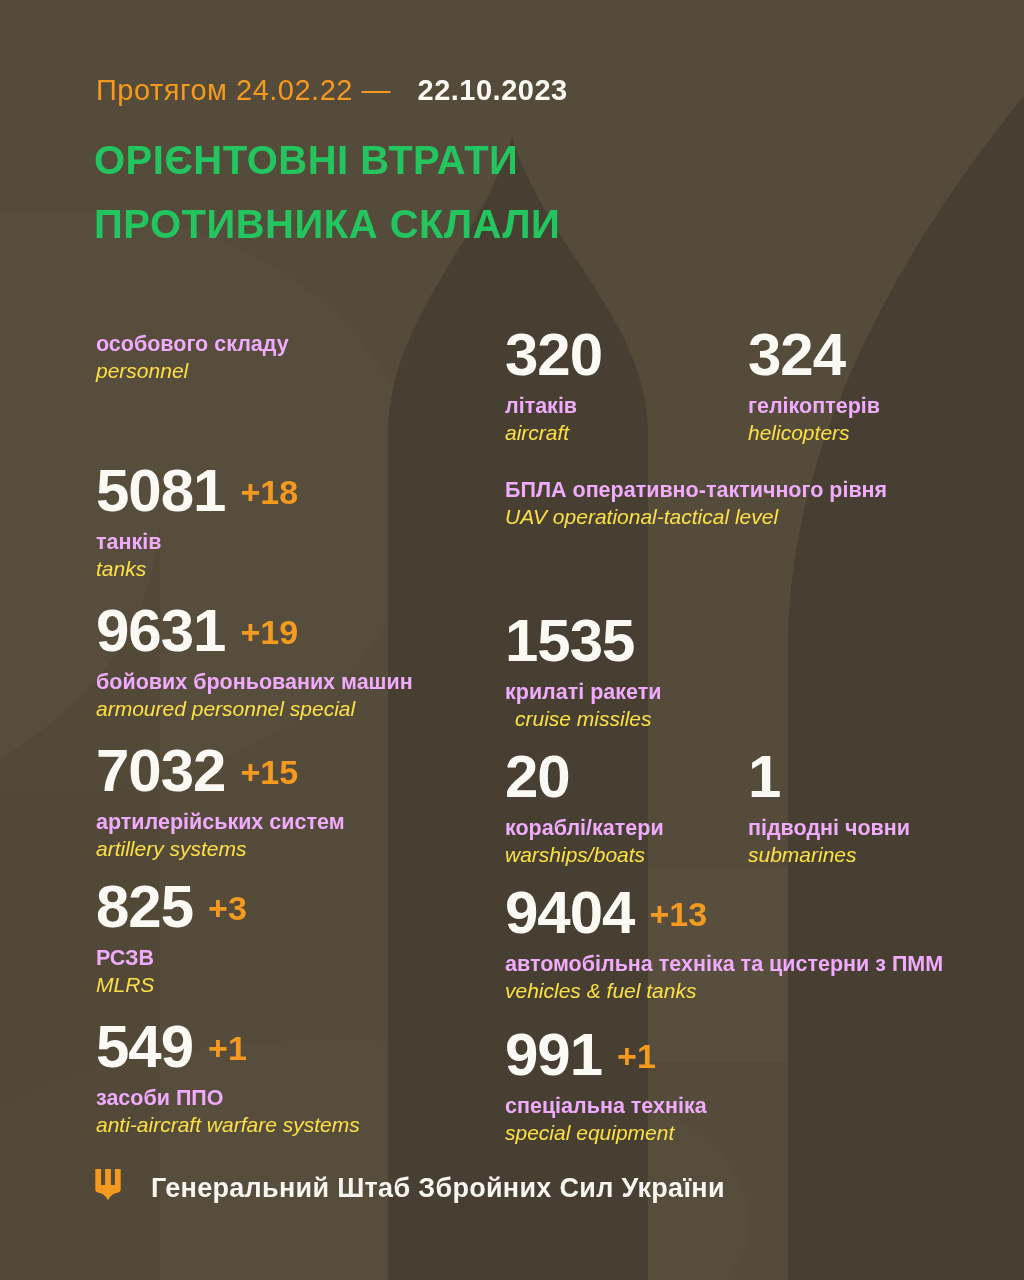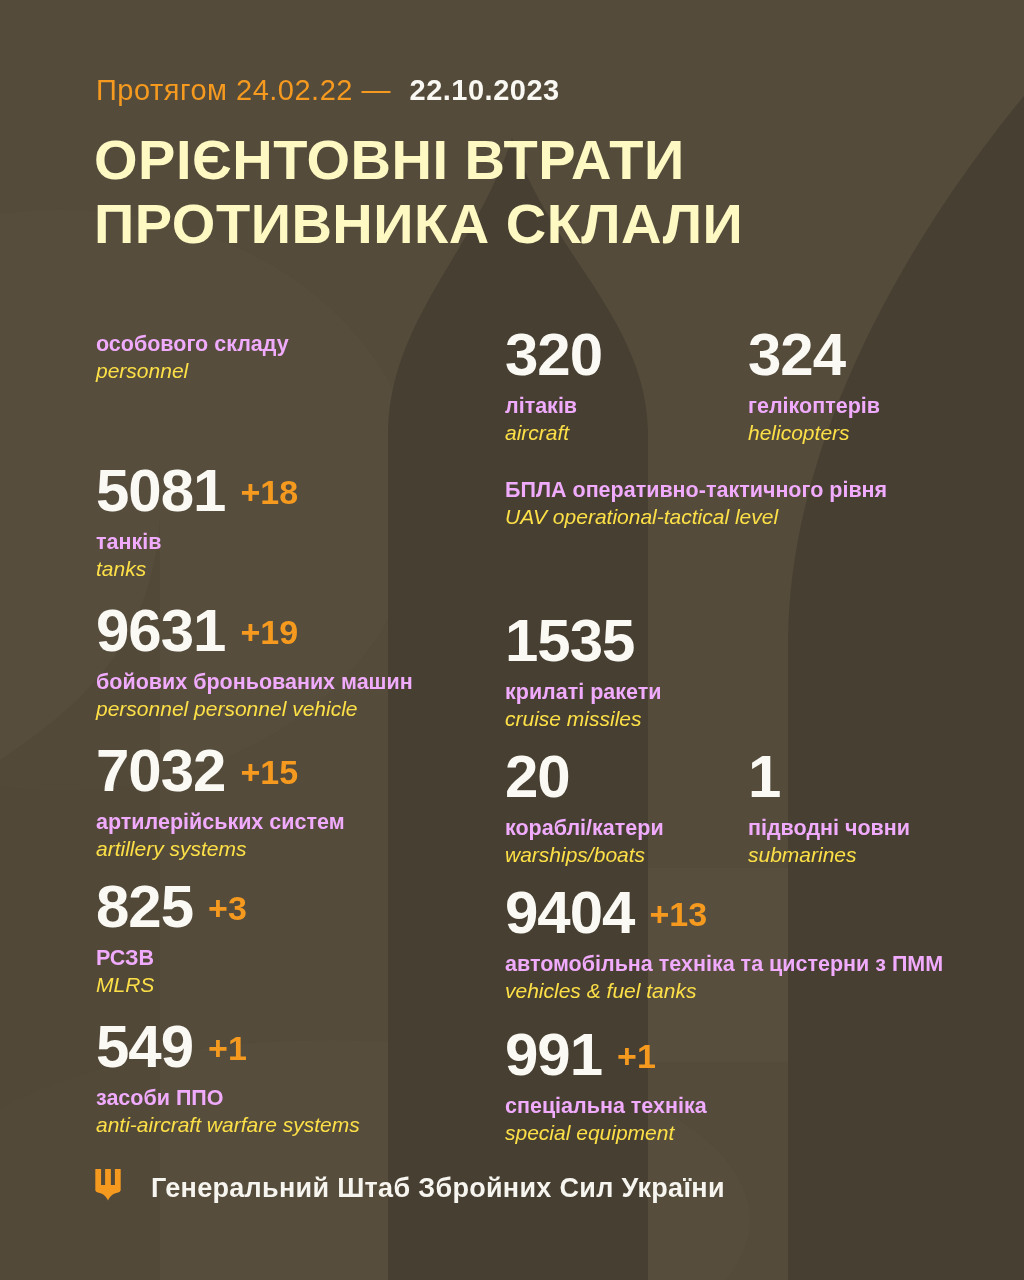--- a/index.html
+++ b/index.html
@@ -13,26 +13,26 @@
   }
   .watermark{position:absolute;inset:0;z-index:0;}
   .content{position:absolute;inset:0;z-index:1;}
 
   .date-line{
     position:absolute;left:96px;top:74px;
     font-size:29px;font-weight:500;letter-spacing:0.5px;
     white-space:nowrap;
   }
   .date-line .period{color:#f59a1f;}
-  .date-line .date{color:#faf8f3;font-weight:800;margin-left:10px;}
+  .date-line .date{color:#faf8f3;font-weight:800;margin-left:18px;}
 
   .title{
     position:absolute;left:94px;top:128px;
-    font-size:56px;line-height:64px;font-weight:800;
-    color:#fef9c3;letter-spacing:0.5px;white-space:nowrap;
+    font-size:40px;line-height:64px;font-weight:800;
+    color:#22c55e;letter-spacing:0.5px;white-space:nowrap;
   }
 
   .stat{position:absolute;white-space:nowrap;}
   .num-row{display:flex;align-items:flex-end;}
   .num{
     font-size:60px;line-height:58px;font-weight:800;
     color:#fbf9f4;letter-spacing:-1px;
   }
   .num.big{font-size:67px;line-height:64px;}
   .delta{
@@ -130,24 +130,24 @@
       <div class="label-uk">БПЛА оперативно-тактичного рівня</div>
       <div class="label-en">UAV operational-tactical level</div>
     </div>
 
     <div class="stat" style="left:96px;top:602px;">
       <div class="num-row">
         <span class="num">9631</span>
         <span class="delta">+19</span>
       </div>
       <div class="label-uk">бойових броньованих машин</div>
-      <div class="label-en">personnel personnel vehicle</div>
-    </div>
-
-    <div class="stat" style="left:505px;top:612px;">
+      <div class="label-en">armoured personnel special</div>
+    </div>
+
+    <div class="stat" style="left:505px;top:612px;text-align:center;">
       <div class="num-row">
         <span class="num">1535</span>
 
       </div>
       <div class="label-uk">крилаті ракети</div>
       <div class="label-en">cruise missiles</div>
     </div>
 
     <div class="stat" style="left:96px;top:742px;">
       <div class="num-row">

